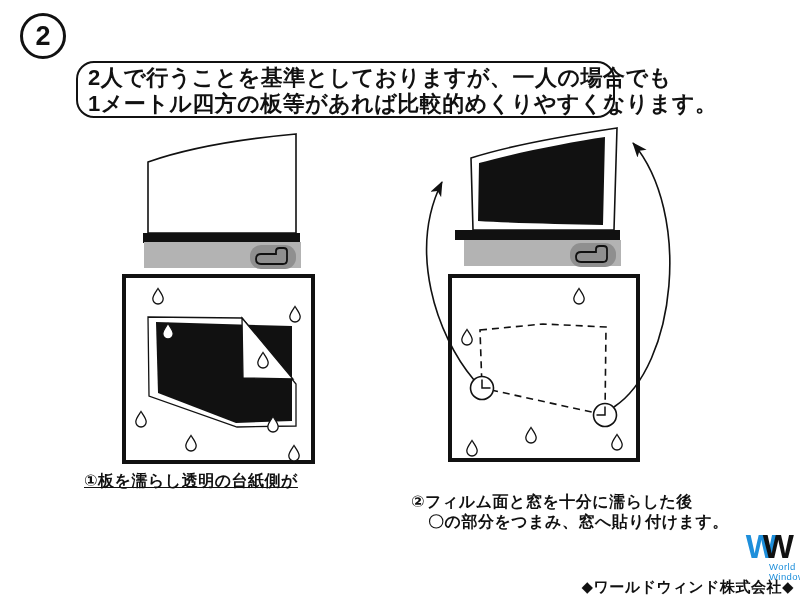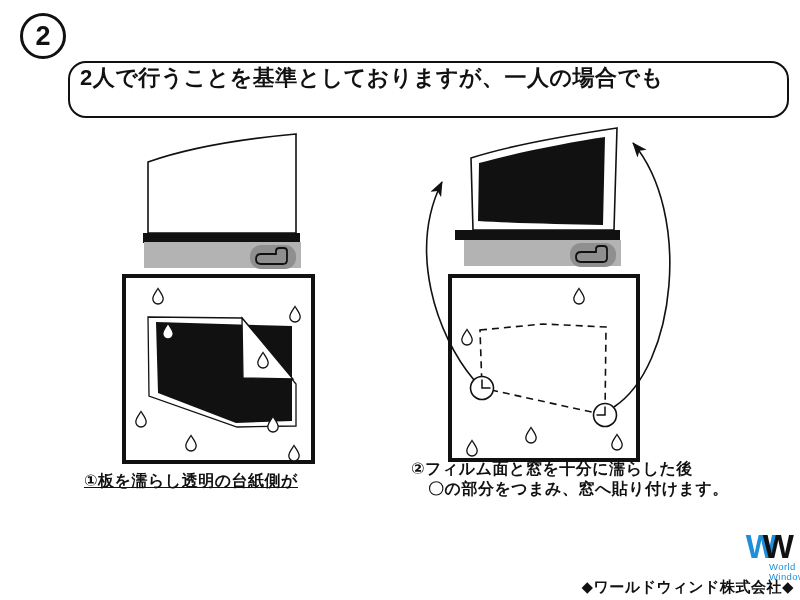--- a/index.html
+++ b/index.html
@@ -2,26 +2,26 @@
 <html><head>
 <meta charset="utf-8">
 <style>
   html,body{margin:0;padding:0;background:#fff;}
   #stage{position:relative;width:800px;height:600px;background:#fff;overflow:hidden;
          font-family:"Liberation Sans","DejaVu Sans",sans-serif;color:#111;}
   #art{position:absolute;left:0;top:0;}
   .abs{position:absolute;}
   #step-badge{left:20px;top:13px;width:40px;height:40px;border:3px solid #111;border-radius:50%;
       font-size:27px;font-weight:bold;display:flex;align-items:center;justify-content:center;}
-  #note-bubble{left:68px;top:61px;width:721px;height:57px;border:2px solid #111;border-radius:18px;
+  #note-bubble{left:76px;top:61px;width:539px;height:57px;border:2px solid #111;border-radius:18px;
       box-sizing:border-box;padding:2px 0 0 10px;font-size:22px;font-weight:bold;line-height:26px;
       letter-spacing:0.5px;white-space:nowrap;}
   .caption{font-size:16px;font-weight:bold;line-height:19.5px;letter-spacing:0.5px;white-space:nowrap;}
   #caption-left{left:84px;top:471px;text-decoration:underline;}
-  #caption-right{left:411px;top:459px;}
+  #caption-right{left:411px;top:492px;}
   .indent{padding-left:17px;}
   #logo{left:724px;top:530px;width:70px;text-align:right;line-height:1;}
   .logo-w{font-size:33px;font-weight:bold;display:inline-block;}
   .logo-w.blue{color:#1e8fdb;}
   .logo-w.black{color:#111;margin-left:-14px;}
   #logo-caption{font-size:9.5px;color:#1e8fdb;letter-spacing:0.4px;margin-top:-1px;margin-left:45px;}
   #company{right:6px;top:578px;font-size:15px;font-weight:bold;letter-spacing:0.5px;}
 </style>
 </head>
 <body>
@@ -85,20 +85,21 @@
     </g>
 
     <path d="M 474 380 C 436 335 408 250 442 182" fill="none" stroke="#111" stroke-width="1.6" marker-end="url(#ah)"></path>
     <path d="M 614 407 C 676 366 692 213 633 143" fill="none" stroke="#111" stroke-width="1.6" marker-end="url(#ah)"></path>
   </svg>
 
   <div id="step-badge" class="abs">2</div>
 
   <div id="note-bubble" class="abs">
     <div>2人で行うことを基準としておりますが、一人の場合でも</div>
+    <div>1メートル四方の板等があれば比較的めくりやすくなります。</div>
   </div>
 
   <div id="caption-left" class="abs caption">
     <div>①板を濡らし透明の台紙側が</div>
   </div>
 
   <div id="caption-right" class="abs caption">
     <div>②フィルム面と窓を十分に濡らした後</div>
     <div class="indent">〇の部分をつまみ、窓へ貼り付けます。</div>
   </div>

